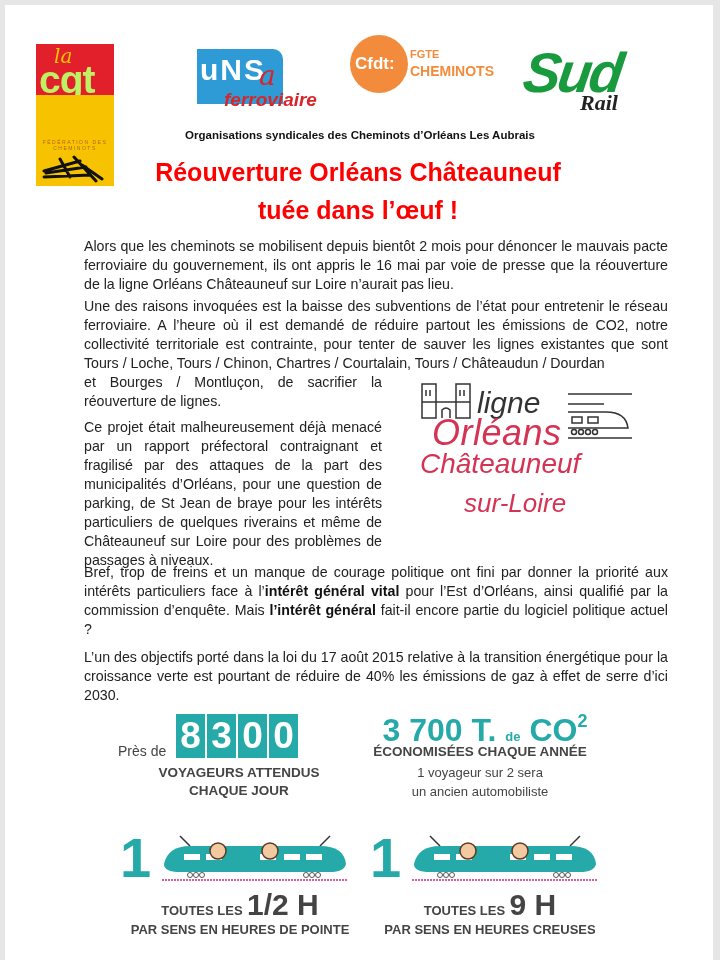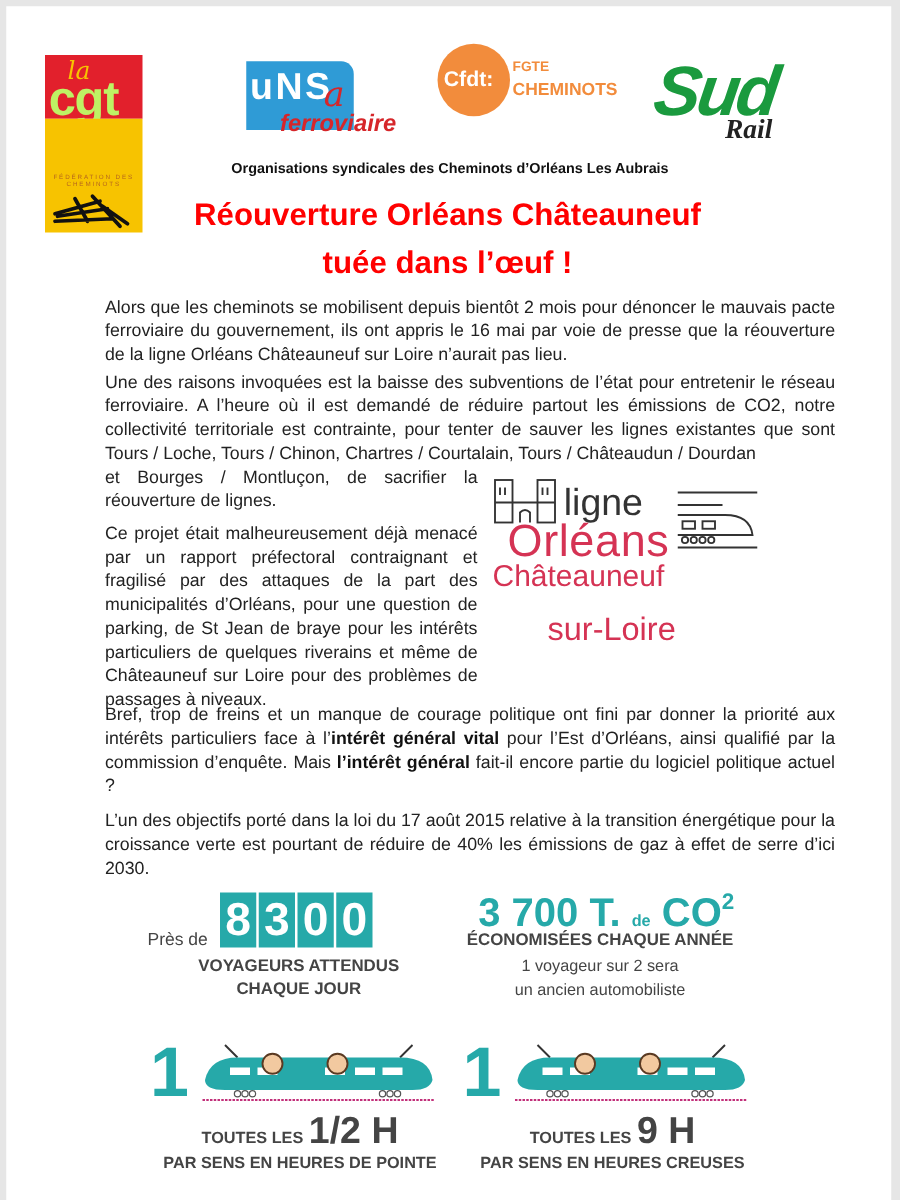--- a/index.html
+++ b/index.html
@@ -40,24 +40,24 @@
   .body-text { position: absolute; font-size: 14.2px; line-height: 19px; color: #222; text-align: justify; }
   .p1 { left: 84px; top: 237px; width: 584px; }
   .p2 { left: 84px; top: 297px; width: 584px; }
   .p2b { left: 84px; top: 373px; width: 298px; }
   .p3 { left: 84px; top: 418px; width: 298px; }
   .p4 { left: 84px; top: 563px; width: 584px; }
   .p5 { left: 84px; top: 648px; width: 584px; }
   .body-text b { font-weight: bold; color: #111; margin-top: 36px; }
 
   
-  .ligne-logo { position: absolute; left: 406px; top: 380px; width: 200px; height: 150px; }
+  .ligne-logo { position: absolute; left: 432px; top: 380px; width: 200px; height: 150px; font-style: italic; }
   .ligne-word { position: absolute; left: 45px; top: 6px; color: #333; font-size: 30px; }
   .ligne-orleans { position: absolute; left: 0; top: 32px; color: #d53354; font-size: 36px; letter-spacing: 0.5px; }
-  .ligne-chat { position: absolute; left: -12px; top: 68px; color: #d53354; font-size: 24px; }
+  .ligne-chat { position: absolute; left: -12px; top: 68px; color: #d53354; font-size: 28px; }
   .ligne-sur { position: absolute; left: 32px; top: 108px; color: #d53354; font-size: 26px; }
 
   
   .info-pres { position: absolute; left: 118px; top: 743px; color: #444; font-size: 14px; }
   .digits { position: absolute; left: 176px; top: 714px; display: flex; gap: 2px; }
   .digit { width: 29px; height: 44px; background: #26a9a9; color: #fff; font-size: 37px; font-weight: bold; text-align: center; line-height: 44px; }
   .voy1 { position: absolute; left: 150px; top: 765px; width: 178px; text-align: center; font-weight: bold; color: #444; font-size: 13.5px; }
   .voy2 { position: absolute; left: 150px; top: 783px; width: 178px; text-align: center; font-weight: bold; color: #444; font-size: 13.5px; }
 
   .co2-big { position: absolute; left: 360px; top: 711px; width: 250px; text-align: center; color: #26a9a9; font-weight: bold; font-size: 32px; white-space: nowrap; }

